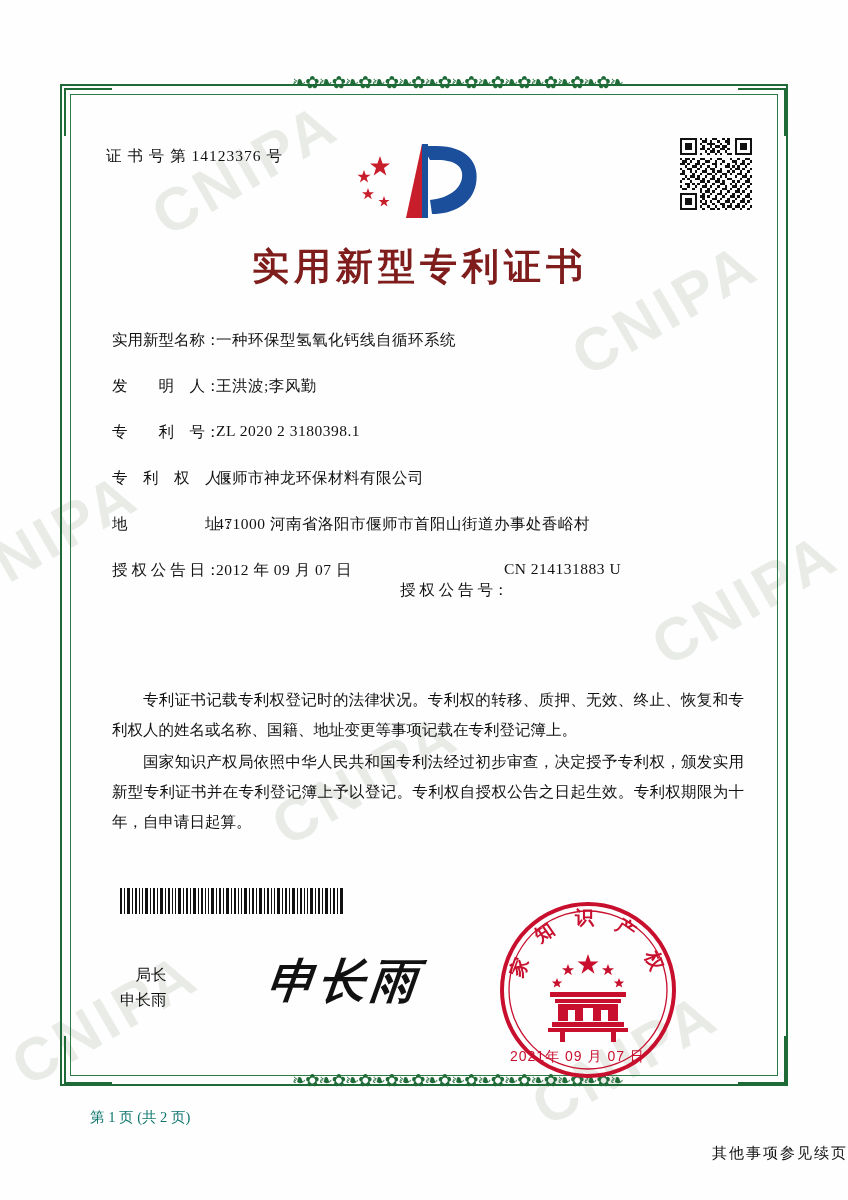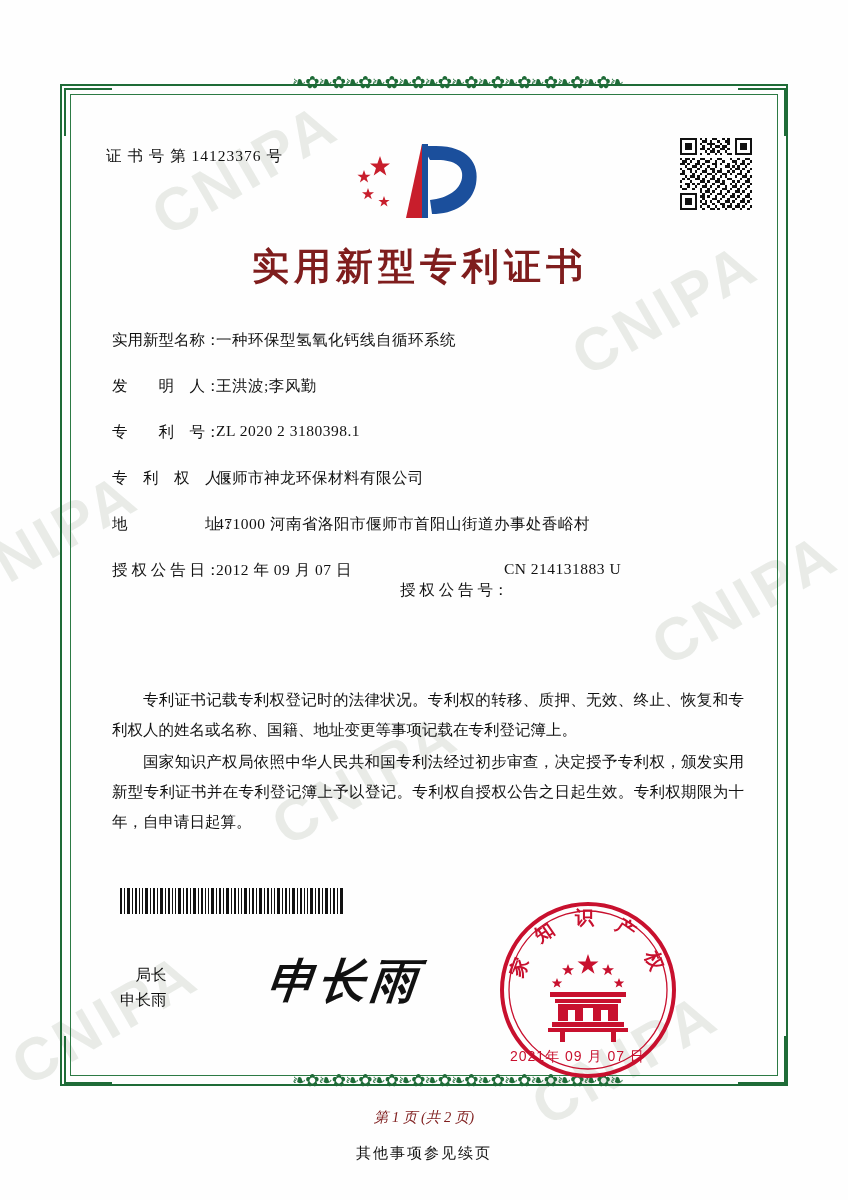--- a/index.html
+++ b/index.html
@@ -225,32 +225,30 @@
     color: #c8102e;
     letter-spacing: 1px;
     font-family: "Liberation Sans", sans-serif;
   }
 
   .page-no {
     position: absolute;
     left: 0;
     right: 0;
     top: 998px;
-    text-align: center;
     font-size: 14.5px;
-    color: #7f1d1d;
-    font-style: italic;
+    color: #0f766e;
   }
 
   .footer-note {
     position: absolute;
     left: 0;
     right: 0;
     top: 1144px;
-    text-align: center;
+    text-align: right;
     font-size: 15px;
     letter-spacing: 2px;
     color: #111;
   }
 </style>
 </head>
 <body>
 
 <div class="page">
 

